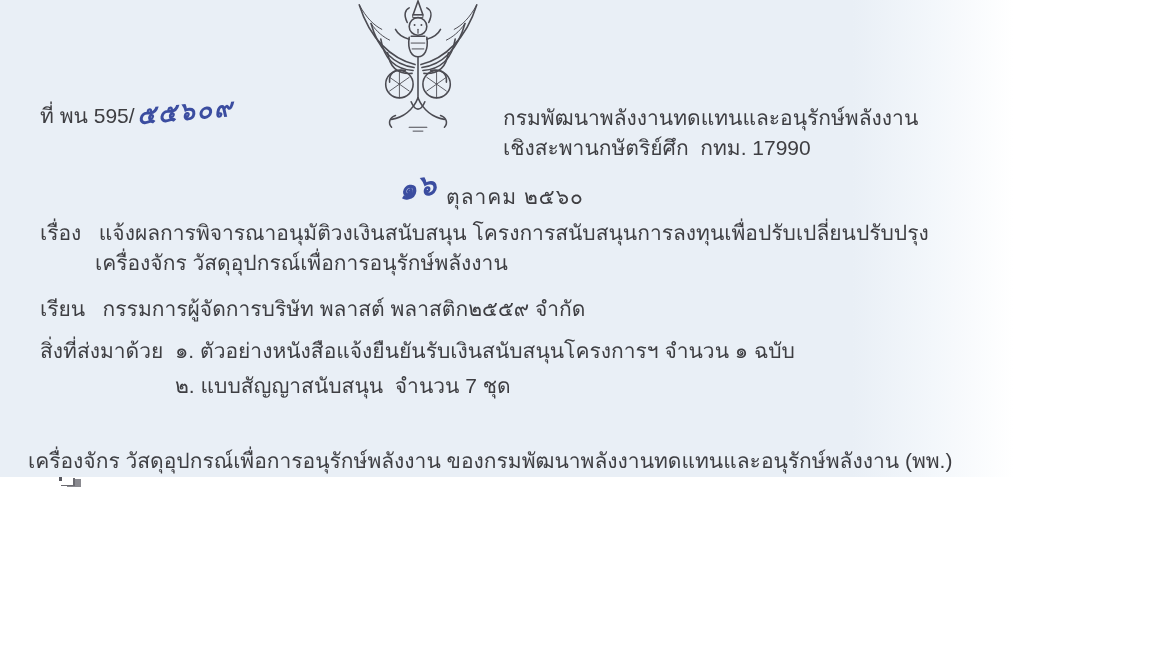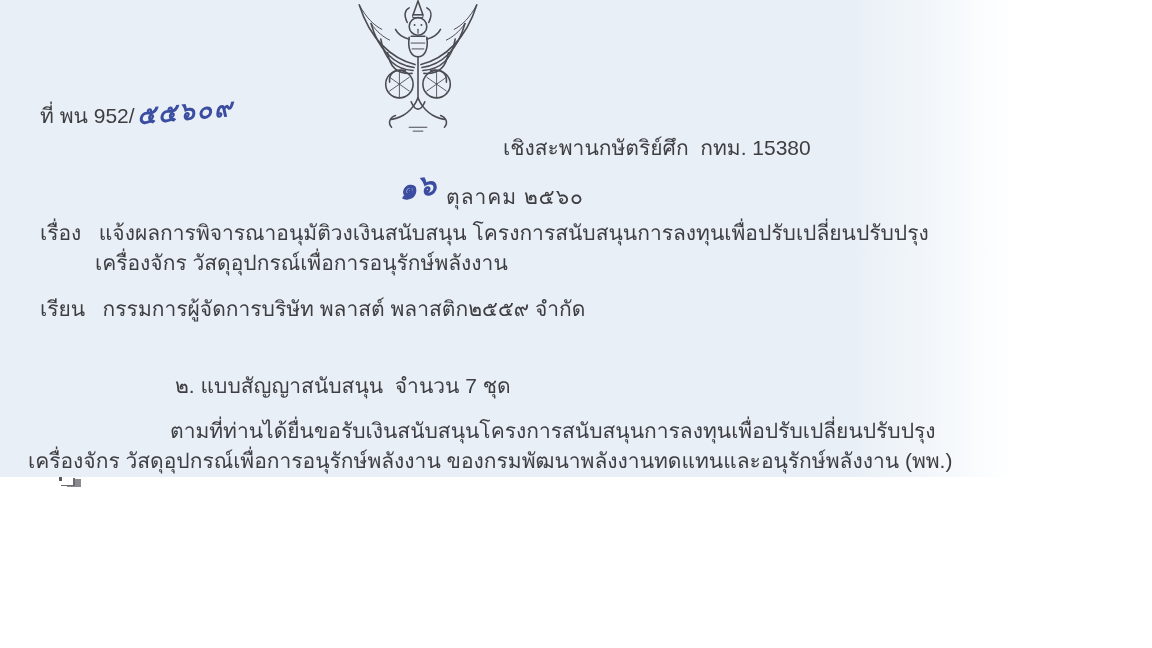--- a/index.html
+++ b/index.html
@@ -101,34 +101,35 @@
       <path d="M75,100 C70,112 60,120 48,122"></path>
       <path d="M75,100 C80,112 90,120 102,122"></path>
       <path d="M68,104 C72,114 78,114 82,104"></path>
       <path d="M52,118 c-6,2 -8,8 -4,12"></path>
       <path d="M98,118 c6,2 8,8 4,12"></path>
       <path d="M66,130 h18" stroke-width="1.2"></path>
       <path d="M70,134 h10" stroke-width="1"></path>
     </g>
   </svg>
 
-  <div class="line ref-line"><span>ที่ พน 952/</span><span class="hand">๕๕๖๐๙</span></div>
+  <div class="line ref-line"><span>ที่ พน 595/</span><span class="hand">๕๕๖๐๙</span></div>
 
-  <div class="line agency-2">เชิงสะพานกษัตริย์ศึก  กทม. 15380</div>
+  <div class="line agency-1">กรมพัฒนาพลังงานทดแทนและอนุรักษ์พลังงาน</div>
+  <div class="line agency-2">เชิงสะพานกษัตริย์ศึก  กทม. 17990</div>
 
   <div class="hand-day">๑๖</div>
   <div class="line date-printed">ตุลาคม ๒๕๖๐</div>
 
   <div class="line subject-1">เรื่อง   แจ้งผลการพิจารณาอนุมัติวงเงินสนับสนุน โครงการสนับสนุนการลงทุนเพื่อปรับเปลี่ยนปรับปรุง</div>
   <div class="line subject-2">เครื่องจักร วัสดุอุปกรณ์เพื่อการอนุรักษ์พลังงาน</div>
 
   <div class="line to-line">เรียน   กรรมการผู้จัดการบริษัท พลาสต์ พลาสติก๒๕๕๙ จำกัด</div>
 
+  <div class="line attach-1"><span class="attach-label">สิ่งที่ส่งมาด้วย</span><span>๑. ตัวอย่างหนังสือแจ้งยืนยันรับเงินสนับสนุนโครงการฯ จำนวน ๑ ฉบับ</span></div>
   <div class="line attach-2">๒. แบบสัญญาสนับสนุน  จำนวน 7 ชุด</div>
 
-  <div class="line body-1">ตามที่ท่านได้ยื่นขอรับเงินสนับสนุนโครงการสนับสนุนการลงทุนเพื่อปรับเปลี่ยนปรับปรุง</div>
   <div class="line body-2">เครื่องจักร วัสดุอุปกรณ์เพื่อการอนุรักษ์พลังงาน ของกรมพัฒนาพลังงานทดแทนและอนุรักษ์พลังงาน (พพ.)</div>
 
   <div class="fragment">
       <div class="frag-dot"></div>
     </div>
 
 </div>
 
 </body></html>

